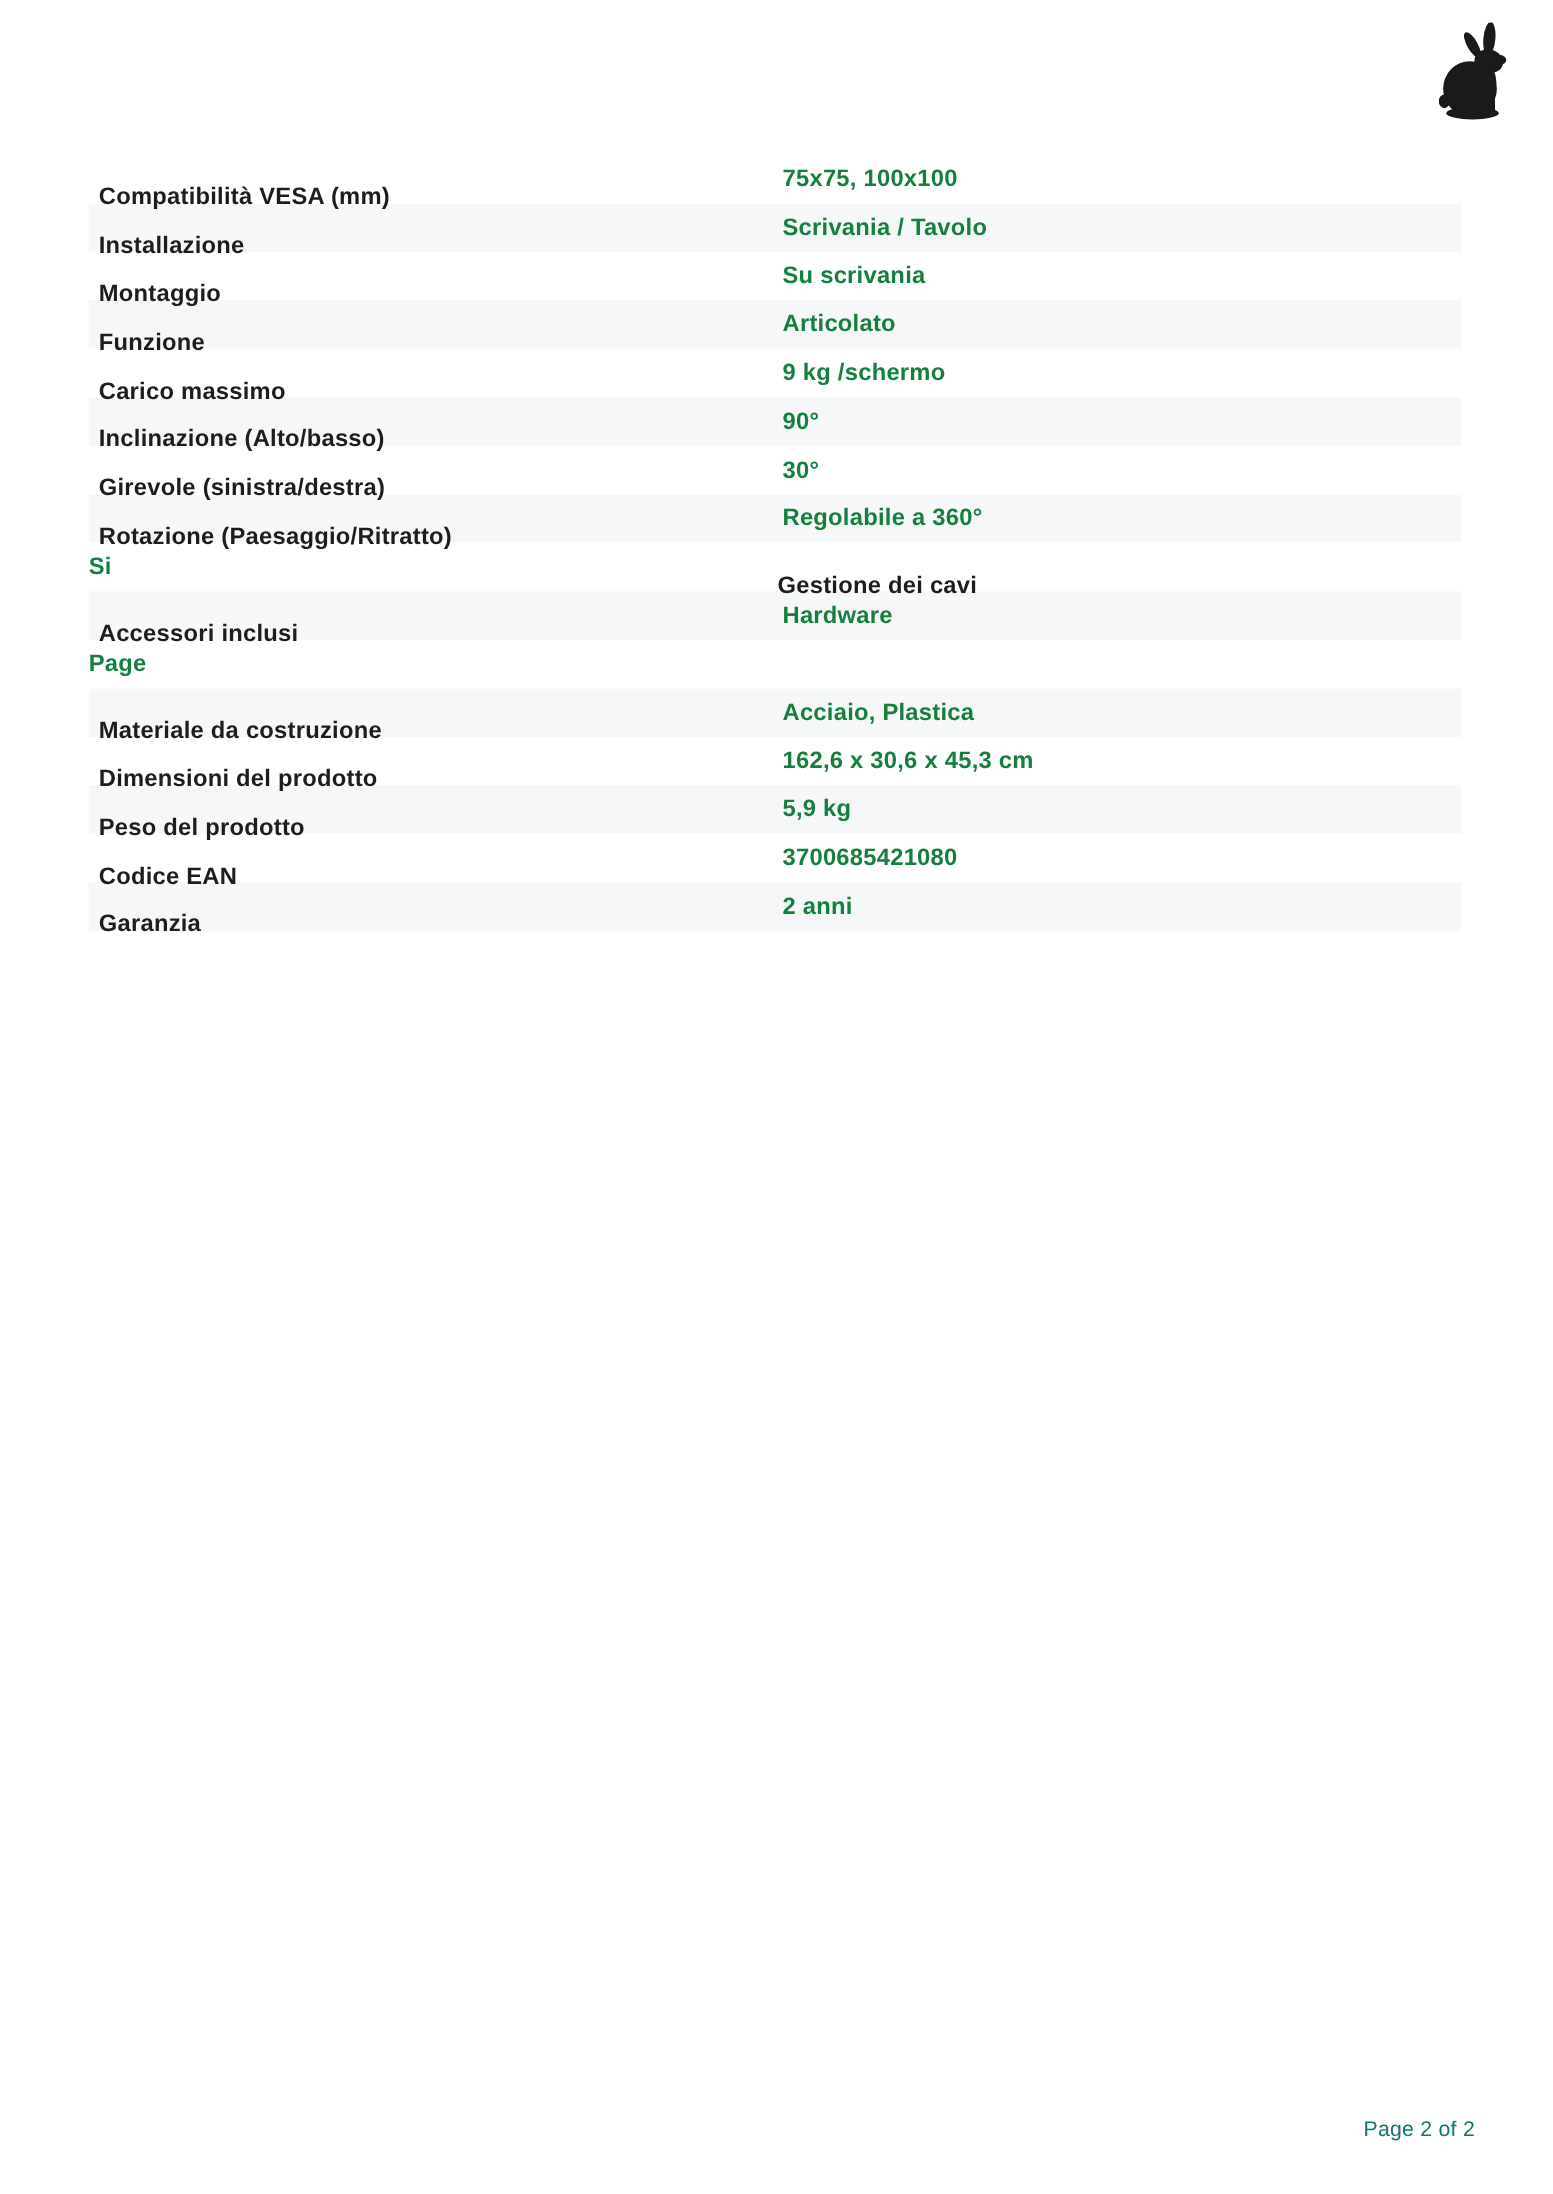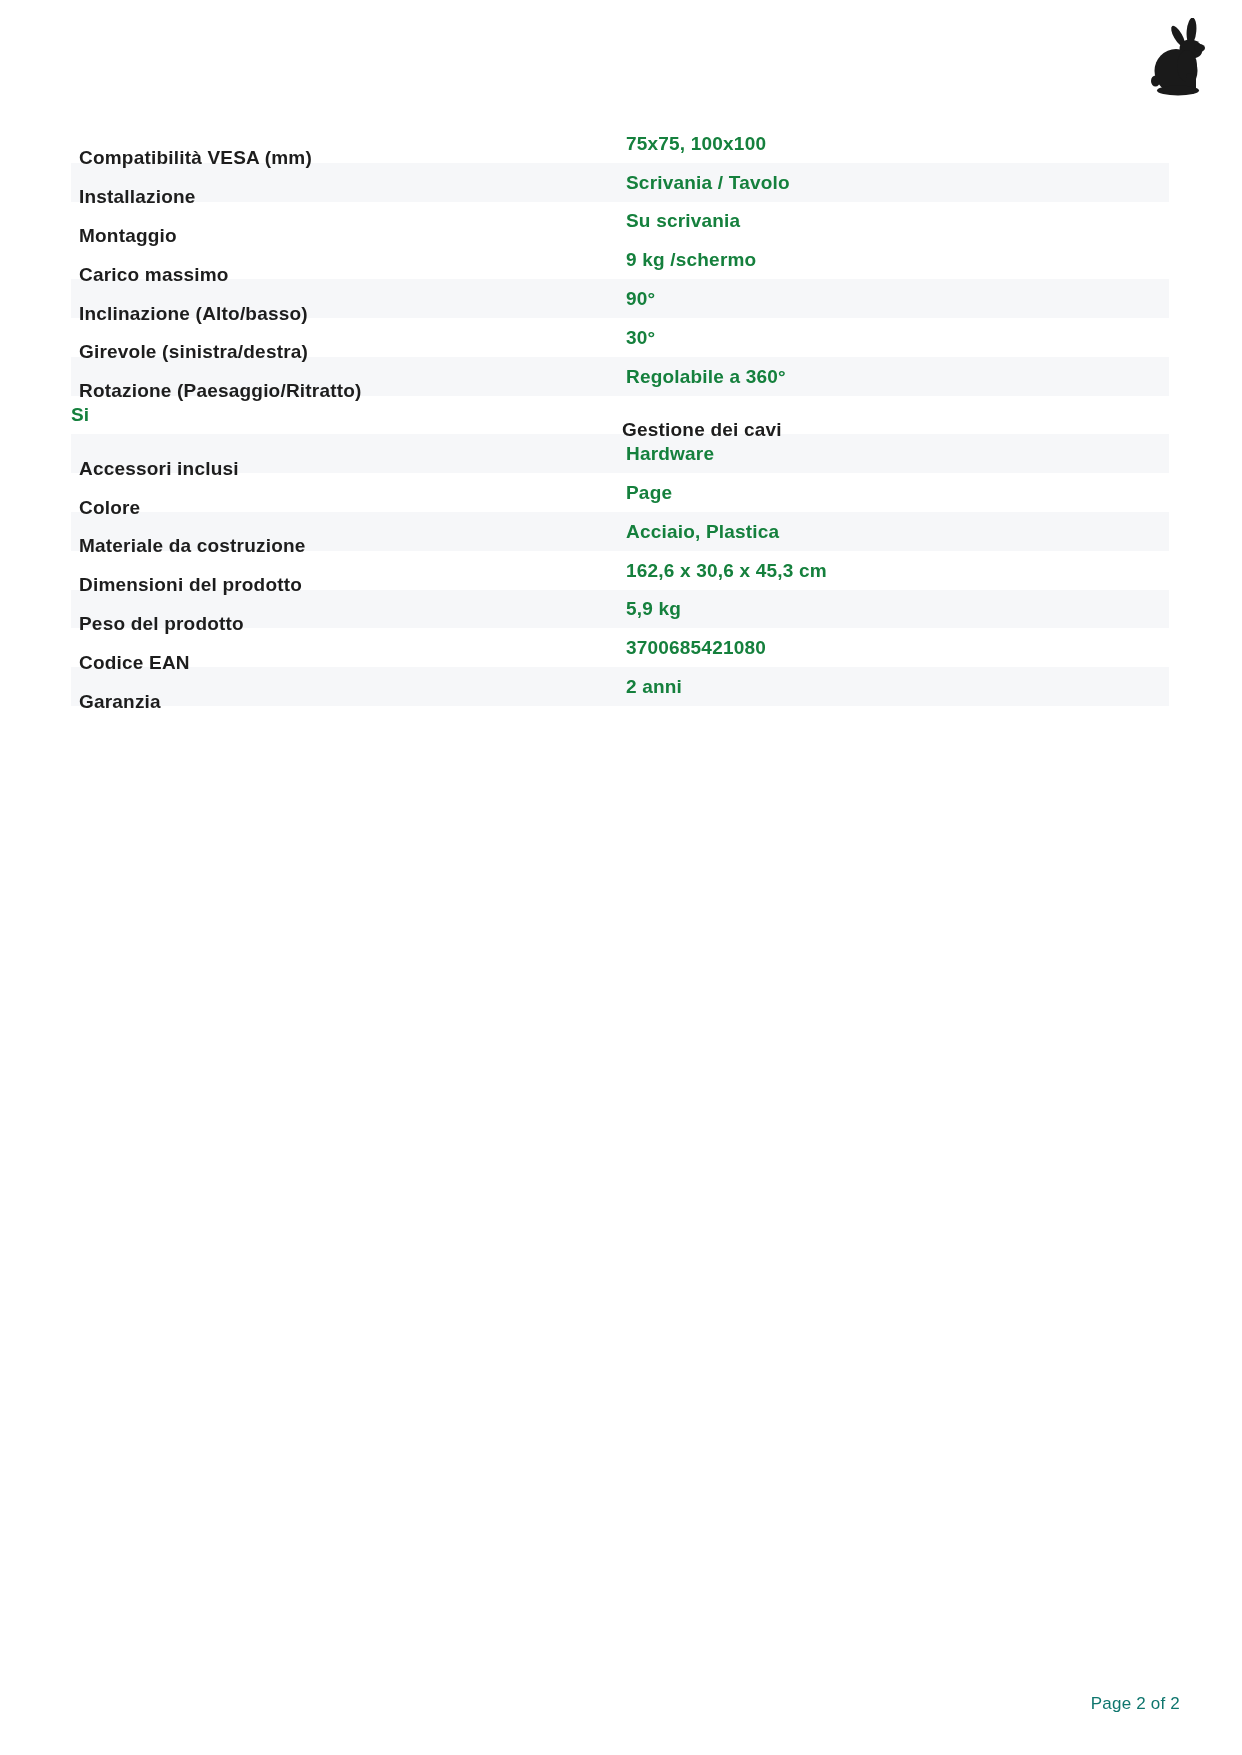--- a/index.html
+++ b/index.html
@@ -89,20 +89,24 @@
       <div class="cell value">75x75, 100x100</div>
     </div>
     <div class="row alt">
       <div class="cell label">Installazione</div>
       <div class="cell value">Scrivania / Tavolo</div>
     </div>
     <div class="row">
       <div class="cell label">Montaggio</div>
       <div class="cell value">Su scrivania</div>
     </div>
+    <div class="row alt">
+      <div class="cell label">Funzione</div>
+      <div class="cell value">Articolato</div>
+    </div>
     <div class="row">
       <div class="cell label">Carico massimo</div>
       <div class="cell value">9 kg /schermo</div>
     </div>
     <div class="row alt">
       <div class="cell label">Inclinazione (Alto/basso)</div>
       <div class="cell value">90°</div>
     </div>
     <div class="row">
       <div class="cell label">Girevole (sinistra/destra)</div>
@@ -114,21 +118,20 @@
     </div>
     <div class="row">
       <div class="cell value">Si</div>
       <div class="cell label">Gestione dei cavi</div>
     </div>
     <div class="row alt">
       <div class="cell label">Accessori inclusi</div>
       <div class="cell value">Hardware</div>
     </div>
     <div class="row">
-      <div class="cell label">Colore</div>
       <div class="cell value">Page</div>
     </div>
     <div class="row alt">
       <div class="cell label">Materiale da costruzione</div>
       <div class="cell value">Acciaio, Plastica</div>
     </div>
     <div class="row">
       <div class="cell label">Dimensioni del prodotto</div>
       <div class="cell value">162,6 x 30,6 x 45,3 cm</div>
     </div>

